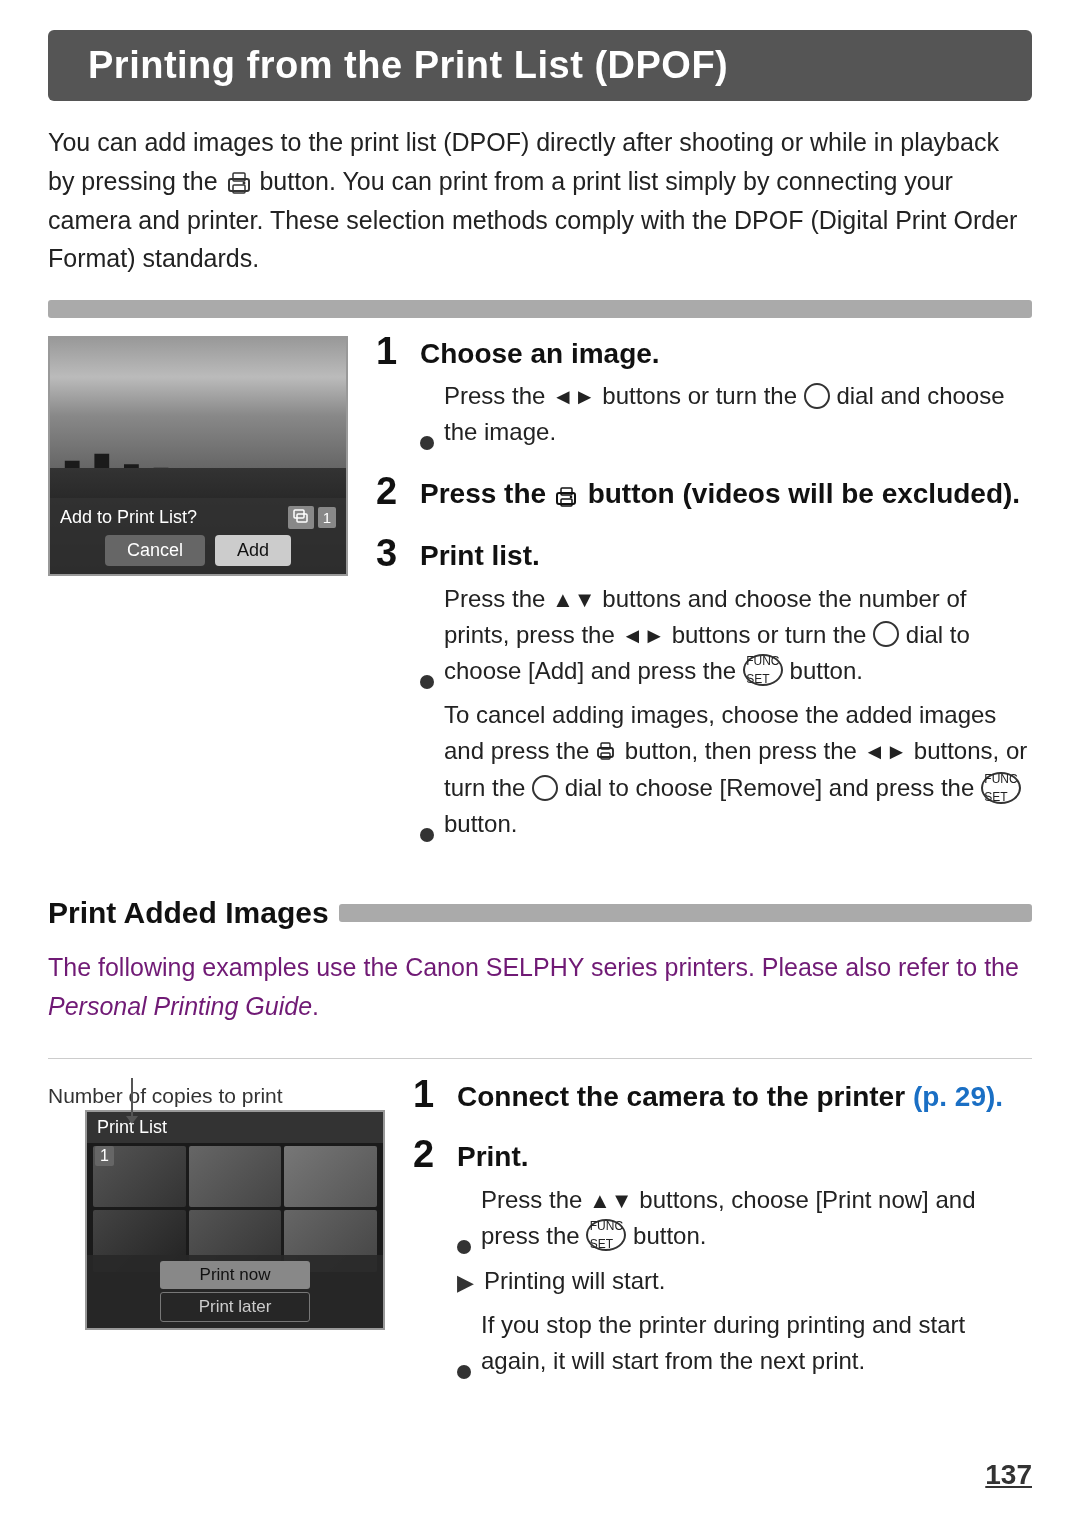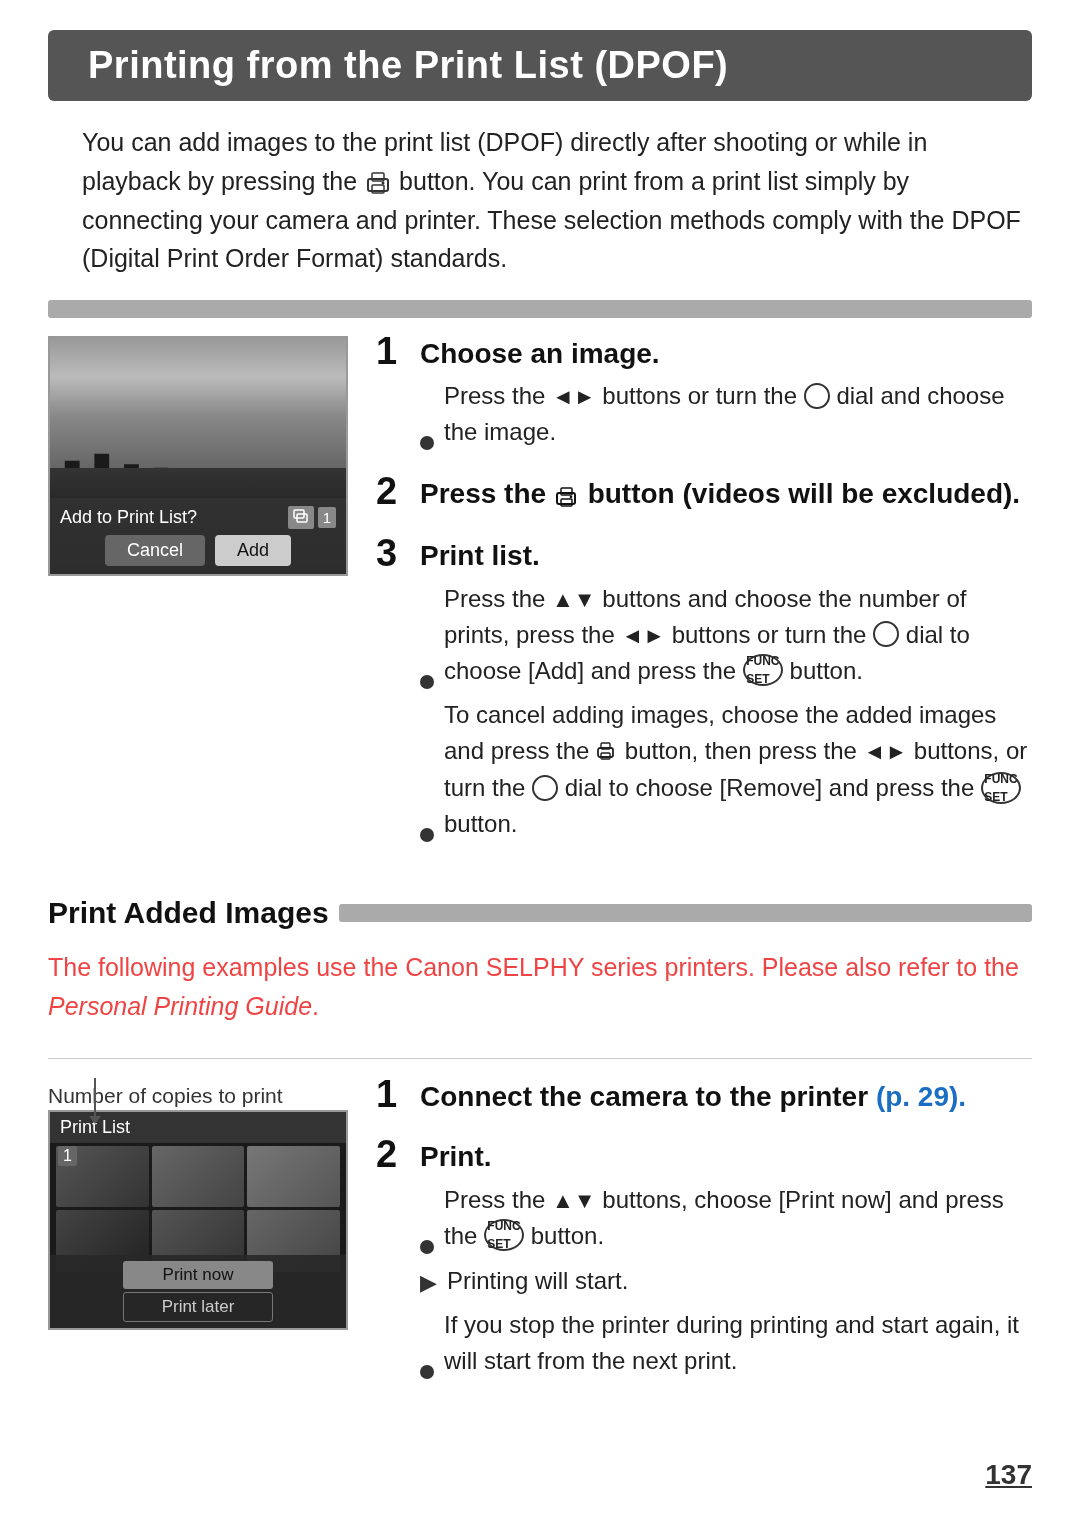--- a/index.html
+++ b/index.html
@@ -33,21 +33,20 @@
       font-family: Arial, sans-serif;
       letter-spacing: 0.5px;
     }
 
     
     .intro-text {
       font-size: 25px;
       line-height: 1.55;
       margin-bottom: 22px;
       color: #222;
-      margin-left: 34px;
     }
 
     
     .section-header {
       display: flex;
       align-items: center;
       margin-bottom: 18px;
     }
     .section-header h2 {
       font-size: 30px;
@@ -229,35 +228,35 @@
     }
     .icon-func {
       display: inline-flex;
       align-items: center;
       justify-content: center;
       width: 40px;
       height: 32px;
       border: 2px solid #333;
       border-radius: 50%;
       font-size: 14px;
-      font-weight: bold;
+      font-weight: normal;
       vertical-align: middle;
       position: relative;
       top: -2px;
     }
 
     
     .print-section {
       margin-top: 10px;
     }
     .print-intro {
       font-size: 25px;
       line-height: 1.55;
       margin-bottom: 32px;
-      color: #ef4444;
+      color: #701a75;
     }
 
     
     .print-layout {
       display: flex;
       gap: 28px;
       margin-bottom: 10px;
     }
     .print-screen-wrapper {
       flex: 0 0 300px;
@@ -473,21 +472,21 @@
     <div class="print-layout">
 
       <div class="print-screen-wrapper">
         <div style="position:relative;">
           <span class="copies-label">Number of copies to print</span>
           <div style="position:relative;display:inline-block;">
             
           </div>
         </div>
 
-        <div style="position:relative;">
+        <div style="position:relative;margin-left:37px;">
 
           <div style="position:absolute;left:46px;top:-32px;width:2px;height:40px;background:#555;z-index:10;">
             <div style="position:absolute;bottom:-6px;left:-5px;width:0;height:0;border-left:6px solid transparent;border-right:6px solid transparent;border-top:8px solid #555;"></div>
           </div>
           <div class="print-screen">
             <div class="print-screen-header">Print List</div>
 
             <div style="position:absolute;top:34px;left:8px;color:#fff;font-size:16px;background:#666;padding:1px 5px;border-radius:2px;z-index:5;">1</div>
             <div class="print-thumbnails">
               <div class="thumb thumb-dark" style="background:linear-gradient(135deg,#555,#333);"></div>

